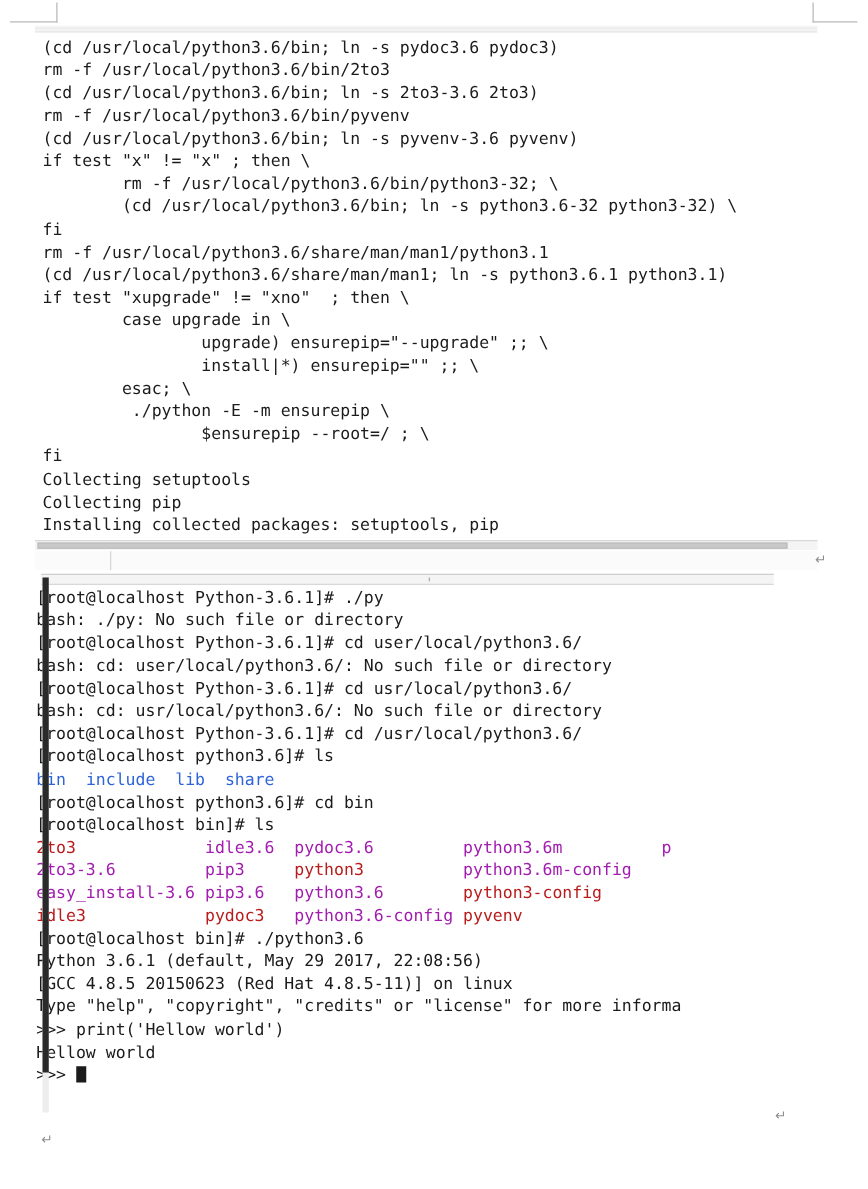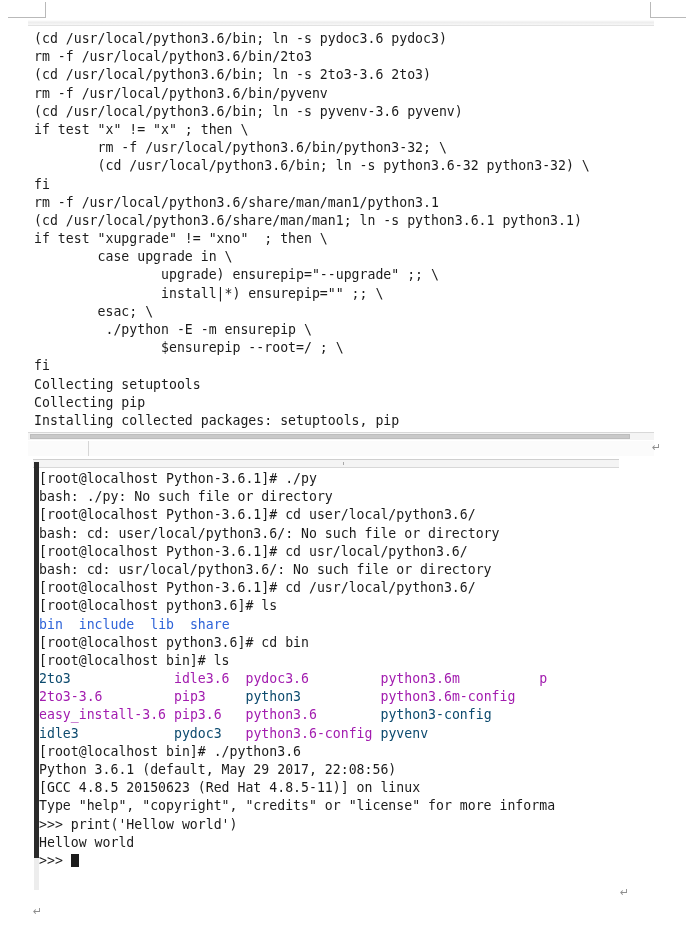--- a/index.html
+++ b/index.html
@@ -63,21 +63,21 @@
     white-space: pre;
     color: #1b1b1b;
     letter-spacing: 0px;
   }
 
   .term-lines .ln { white-space: pre; display: block; height: 18.2px; }
 
   
   .c-dir  { color: #2f64d8; margin-top: 44px; }          
   .c-exe  { color: #a21caf; }          
-  .c-link { color: #0c4a6e; }          
+  .c-link { color: #b91c1c; }          
 
   .cursor {
     display: inline-block;
     width: 8px;
     height: 13px;
     background: #1b1b1b;
     vertical-align: -2px;
   }
 
   
@@ -146,21 +146,21 @@
   <div class="sep-strip" style="left:28px; top:440px; width:626px; height:16px;">
     <div class="divider" style="left:60px;"></div>
   </div>
 
   <div class="return-mark" style="left:652px; top:442px;">↵</div>
 
   <div class="hscroll" style="left:33px; top:459px; width:586px; height:9px; border-top:1px solid #cfcfcf; border-bottom:1px solid #d8d8d8;">
     <div class="tick" style="left:310px;"></div>
   </div>
 
-  <div class="term-block" style="left:33px; top:468px; width:586px; height:404px;">
+  <div class="term-block" style="left:23px; top:468px; width:586px; height:404px;">
     <div class="term-lines" id="term2-lines" style="left:6px; top:2px; width:580px;"><span class="ln"><span>[root@localhost Python-3.6.1]# ./py</span></span><span class="ln"><span>bash: ./py: No such file or directory</span></span><span class="ln"><span>[root@localhost Python-3.6.1]# cd user/local/python3.6/</span></span><span class="ln"><span>bash: cd: user/local/python3.6/: No such file or directory</span></span><span class="ln"><span>[root@localhost Python-3.6.1]# cd usr/local/python3.6/</span></span><span class="ln"><span>bash: cd: usr/local/python3.6/: No such file or directory</span></span><span class="ln"><span>[root@localhost Python-3.6.1]# cd /usr/local/python3.6/</span></span><span class="ln"><span>[root@localhost python3.6]# ls</span></span><span class="ln"><span class="c-dir">bin</span><span>  </span><span class="c-dir">include</span><span>  </span><span class="c-dir">lib</span><span>  </span><span class="c-dir">share</span></span><span class="ln"><span>[root@localhost python3.6]# cd bin</span></span><span class="ln"><span>[root@localhost bin]# ls</span></span><span class="ln"><span class="c-link">2to3</span><span>             </span><span class="c-exe">idle3.6</span><span>  </span><span class="c-exe">pydoc3.6</span><span>         </span><span class="c-exe">python3.6m</span><span>          </span><span class="c-exe">p</span></span><span class="ln"><span class="c-exe">2to3-3.6</span><span>         </span><span class="c-exe">pip3</span><span>     </span><span class="c-link">python3</span><span>          </span><span class="c-exe">python3.6m-config</span></span><span class="ln"><span class="c-exe">easy_install-3.6</span><span> </span><span class="c-exe">pip3.6</span><span>   </span><span class="c-exe">python3.6</span><span>        </span><span class="c-link">python3-config</span></span><span class="ln"><span class="c-link">idle3</span><span>            </span><span class="c-link">pydoc3</span><span>   </span><span class="c-exe">python3.6-config</span><span> </span><span class="c-link">pyvenv</span></span><span class="ln"><span>[root@localhost bin]# ./python3.6</span></span><span class="ln"><span>Python 3.6.1 (default, May 29 2017, 22:08:56)</span></span><span class="ln"><span>[GCC 4.8.5 20150623 (Red Hat 4.8.5-11)] on linux</span></span><span class="ln"><span>Type "help", "copyright", "credits" or "license" for more informa</span></span><span class="ln"><span>&gt;&gt;&gt; print('Hellow world')</span></span><span class="ln"><span>Hellow world</span></span><span class="ln">&gt;&gt;&gt; <span class="cursor"></span></span></div>
   </div>
 
   <div class="vscroll" style="left:34px; top:462px; height:428px;">
     <div class="thumb" style="top:0px; height:396px;"></div>
   </div>
 
   <div class="return-mark" style="left:620px; top:887px;">↵</div>
 
   <div class="return-mark" style="left:33px; top:906px;">↵</div>

